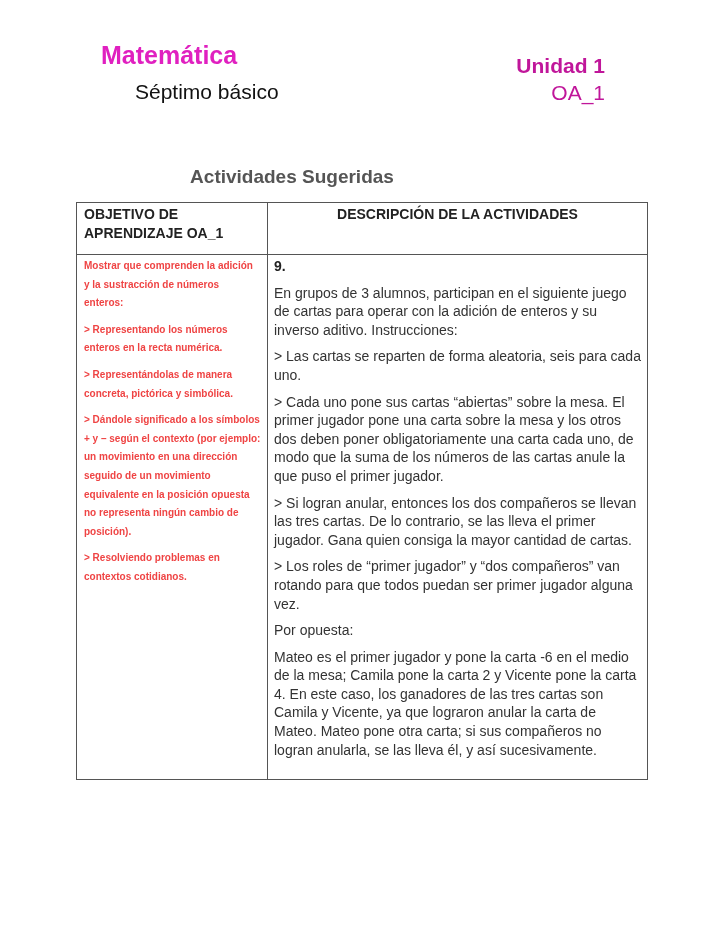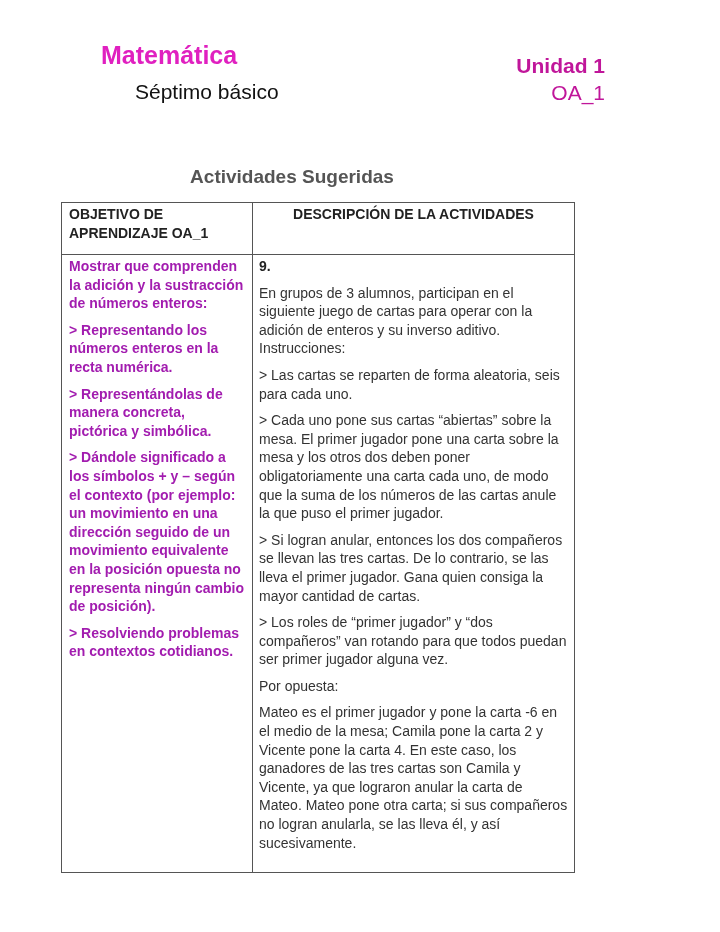--- a/index.html
+++ b/index.html
@@ -5,26 +5,26 @@
     html, body { margin: 0; padding: 0; background: #ffffff; }
     body { width: 720px; height: 932px; position: relative; overflow: hidden;
            font-family: "Liberation Sans", sans-serif; color: #1a1a1a; }
     .subject { position: absolute; left: 101px; top: 41px; font-size: 25px; font-weight: bold;
                color: #e020c0; letter-spacing: 0px; }
     .grade { position: absolute; left: 107px; top: 80px; font-size: 21px; font-weight: normal; color: #111; margin-left: 28px; }
     .unit { position: absolute; right: 115px; top: 54px; font-size: 21px; font-weight: bold; color: #c0169a; text-align: left; }
     .oa { position: absolute; right: 115px; top: 81px; font-size: 21px; font-weight: normal; color: #c0169a; text-align: right; }
     .section-title { position: absolute; left: 0; width: 584px; top: 166px; text-align: center;
                      font-size: 19px; font-weight: bold; color: #555; }
-    table.acts { position: absolute; left: 61px; top: 202px; width: 514px; border-collapse: collapse; }
+    table.acts { position: absolute; left: 76px; top: 202px; width: 572px; border-collapse: collapse; }
     table.acts td, table.acts th { border: 1.5px solid #555; vertical-align: top; padding: 0; }
     .col1 { width: 176px; }
     .hcell { font-size: 14px; font-weight: bold; color: #222; line-height: 19px; padding: 2px 7px 0 7px !important; height: 49px; text-align: left; }
     .hcell.center { text-align: center; }
-    .left-body { font-size: 14px; font-weight: bold; color: #a21caf; line-height: 18.6px; padding: 2px 6px 6px 7px !important; }
+    .left-body { font-size: 10px; font-weight: bold; color: #ef4444; line-height: 18.6px; padding: 2px 6px 6px 7px !important; }
     .left-body p { margin: 0 0 8px 0; }
     .right-body { font-size: 14px; color: #333; line-height: 18.6px; padding: 2px 6px 12px 6px !important; }
     .right-body p { margin: 0 0 8px 0; }
     .num { font-weight: bold; color: #222; }
   </style>
 </head>
 <body>
 
 <div class="subject">Matemática</div>
 <div class="grade">Séptimo básico</div>

